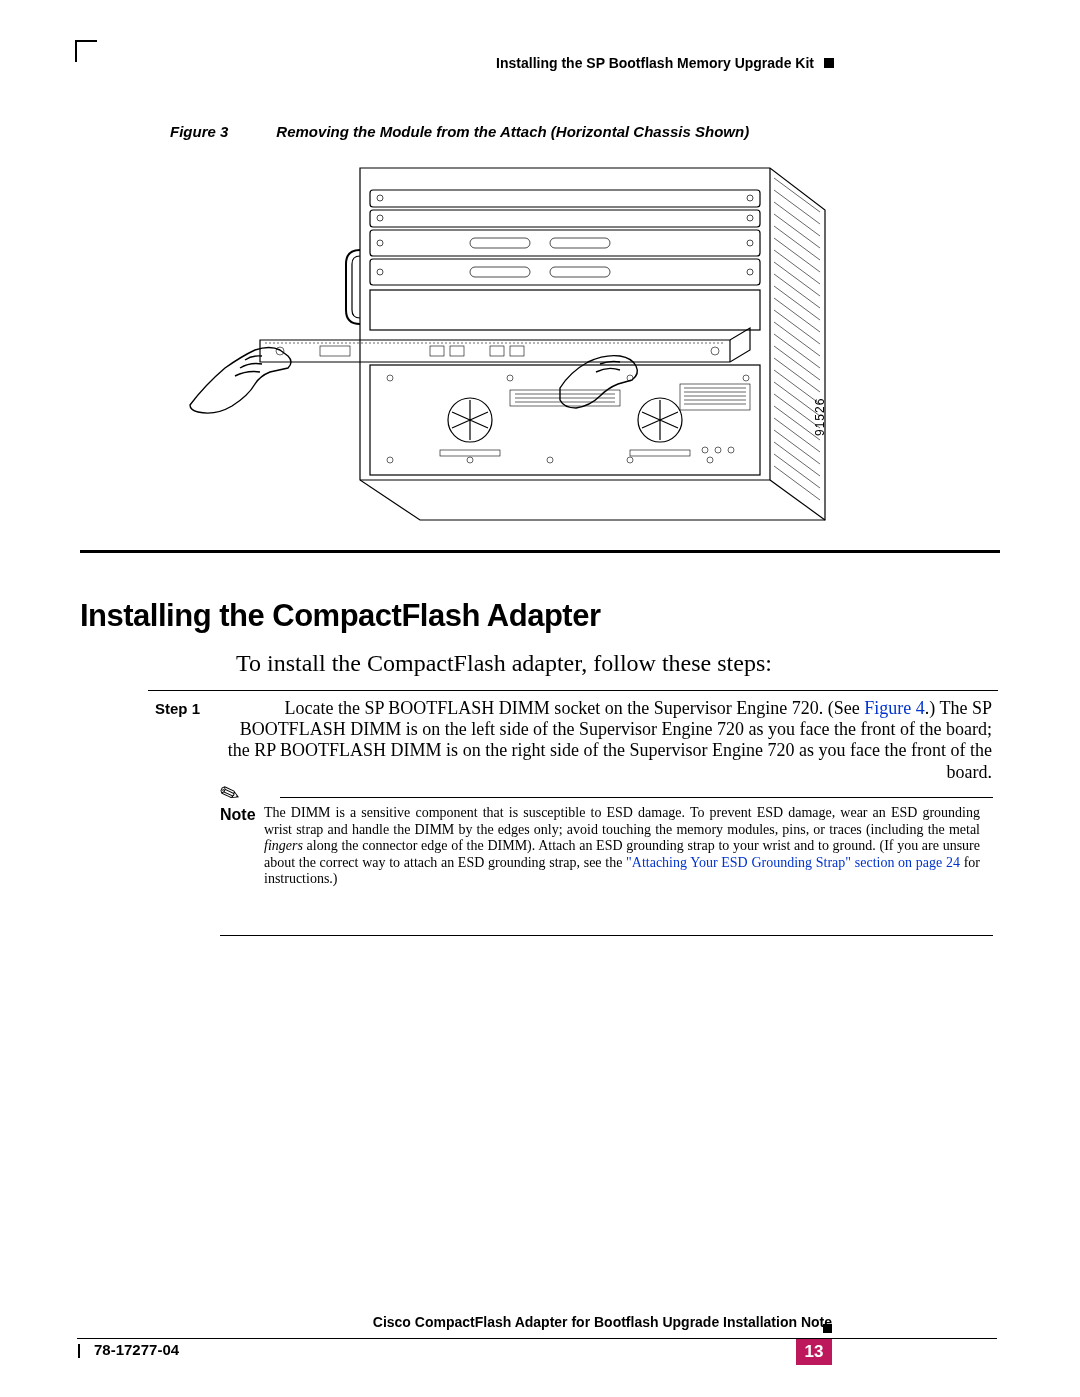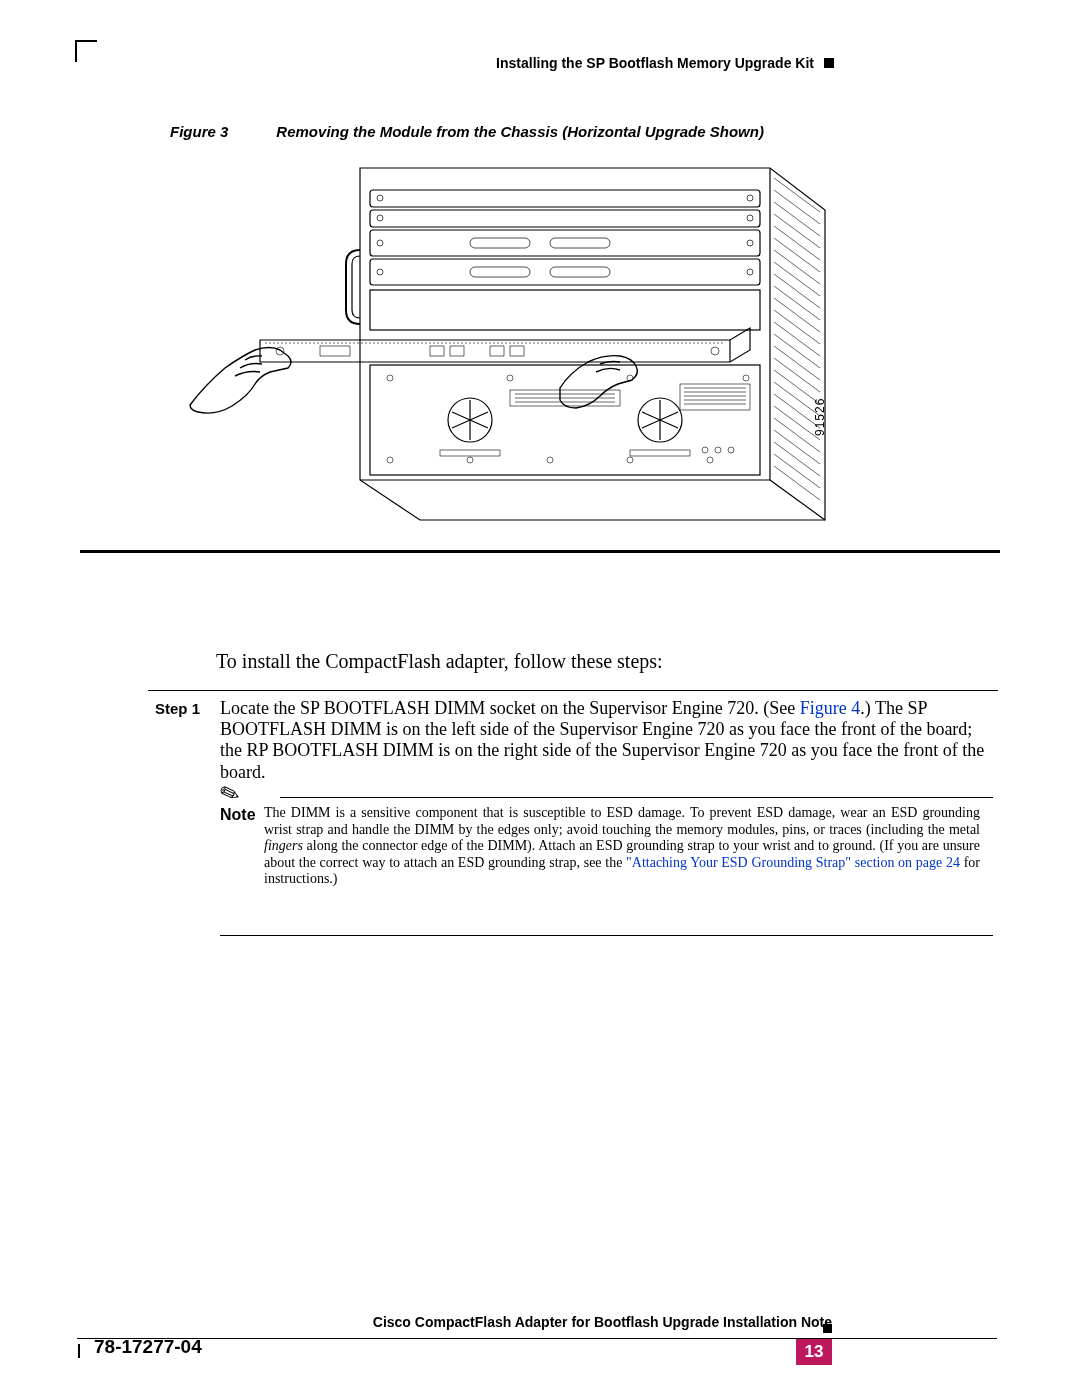--- a/index.html
+++ b/index.html
@@ -88,22 +88,22 @@
     top: 598px;
     left: 80px;
     font-family: Arial, Helvetica, sans-serif;
     font-weight: 900;
     font-size: 31px;
     letter-spacing: -0.5px;
   }
   .intro {
     position: absolute;
     top: 650px;
-    left: 216px;
-    font-size: 20px;
+    left: 236px;
+    font-size: 24px;
     width: 770px;
   }
   .rule-thin1 {
     position: absolute;
     top: 690px;
     left: 148px;
     width: 850px;
     height: 1px;
     background: #000;
   }
@@ -115,20 +115,21 @@
     font-weight: bold;
     font-size: 15px;
   }
   .step-body {
     position: absolute;
     top: 698px;
     left: 220px;
     width: 772px;
     font-size: 18px;
     line-height: 1.18;
+    text-align: right;
   }
   .step-body .link {
     color: #0033cc;
   }
   .pencil {
     position: absolute;
     top: 780px;
     left: 220px;
     font-size: 24px;
     transform: rotate(-20deg);
@@ -185,21 +186,21 @@
     font-weight: bold;
     font-size: 14px;
     margin-left: 11px;
   }
   .footer-docnum {
     position: absolute;
     bottom: 39px;
     left: 94px;
     font-family: Arial, Helvetica, sans-serif;
     font-weight: bold;
-    font-size: 19px;
+    font-size: 15px;
     margin-top: 29px;
   }
   .footer-docnum-tick {
     position: absolute;
     bottom: 39px;
     left: 78px;
     width: 2px;
     height: 14px;
     background: #000;
   }
@@ -232,21 +233,21 @@
 <div class="page">
 
   <div class="crop-top"></div>
 
   <div class="header">
     <span>Installing the SP Bootflash Memory Upgrade Kit</span>
     <span class="sq"></span>
   </div>
 
   <div class="figure-caption">
-    <span class="num">Figure 3</span><span>Removing the Module from the Chassis (Horizontal Upgrade Shown)</span>
+    <span class="num">Figure 3</span><span>Removing the Module from the Attach (Horizontal Chassis Shown)</span>
   </div>
 
   <div class="figure-area">
     <svg class="chassis-svg" viewBox="0 0 680 400">
       <g fill="none" stroke="#000" stroke-width="1.2">
 
         <path d="M190 18 L600 18 L655 60 L655 370 L250 370 L190 330 Z"></path>
         <path d="M600 18 L600 330 L190 330"></path>
         <path d="M600 330 L655 370"></path>
 
@@ -332,20 +333,21 @@
             <circle cx="561" cy="300" r="3"></circle>
         </g>
       </g>
     </svg>
   </div>
 
   <div class="fig-side-num">91526</div>
 
   <div class="rule-thick"></div>
 
+  <div class="section-title">Installing the CompactFlash Adapter</div>
 
   <div class="intro">To install the CompactFlash adapter, follow these steps:</div>
 
   <div class="rule-thin1"></div>
 
   <div class="step-label">Step 1</div>
 
   <div class="step-body">
     <span>Locate the SP BOOTFLASH DIMM socket on the Supervisor Engine 720. (See </span><a class="link">Figure 4</a><span>.) The SP BOOTFLASH DIMM is on the left side of the Supervisor Engine 720 as you face the front of the board; the RP BOOTFLASH DIMM is on the right side of the Supervisor Engine 720 as you face the front of the board.</span>
   </div>

